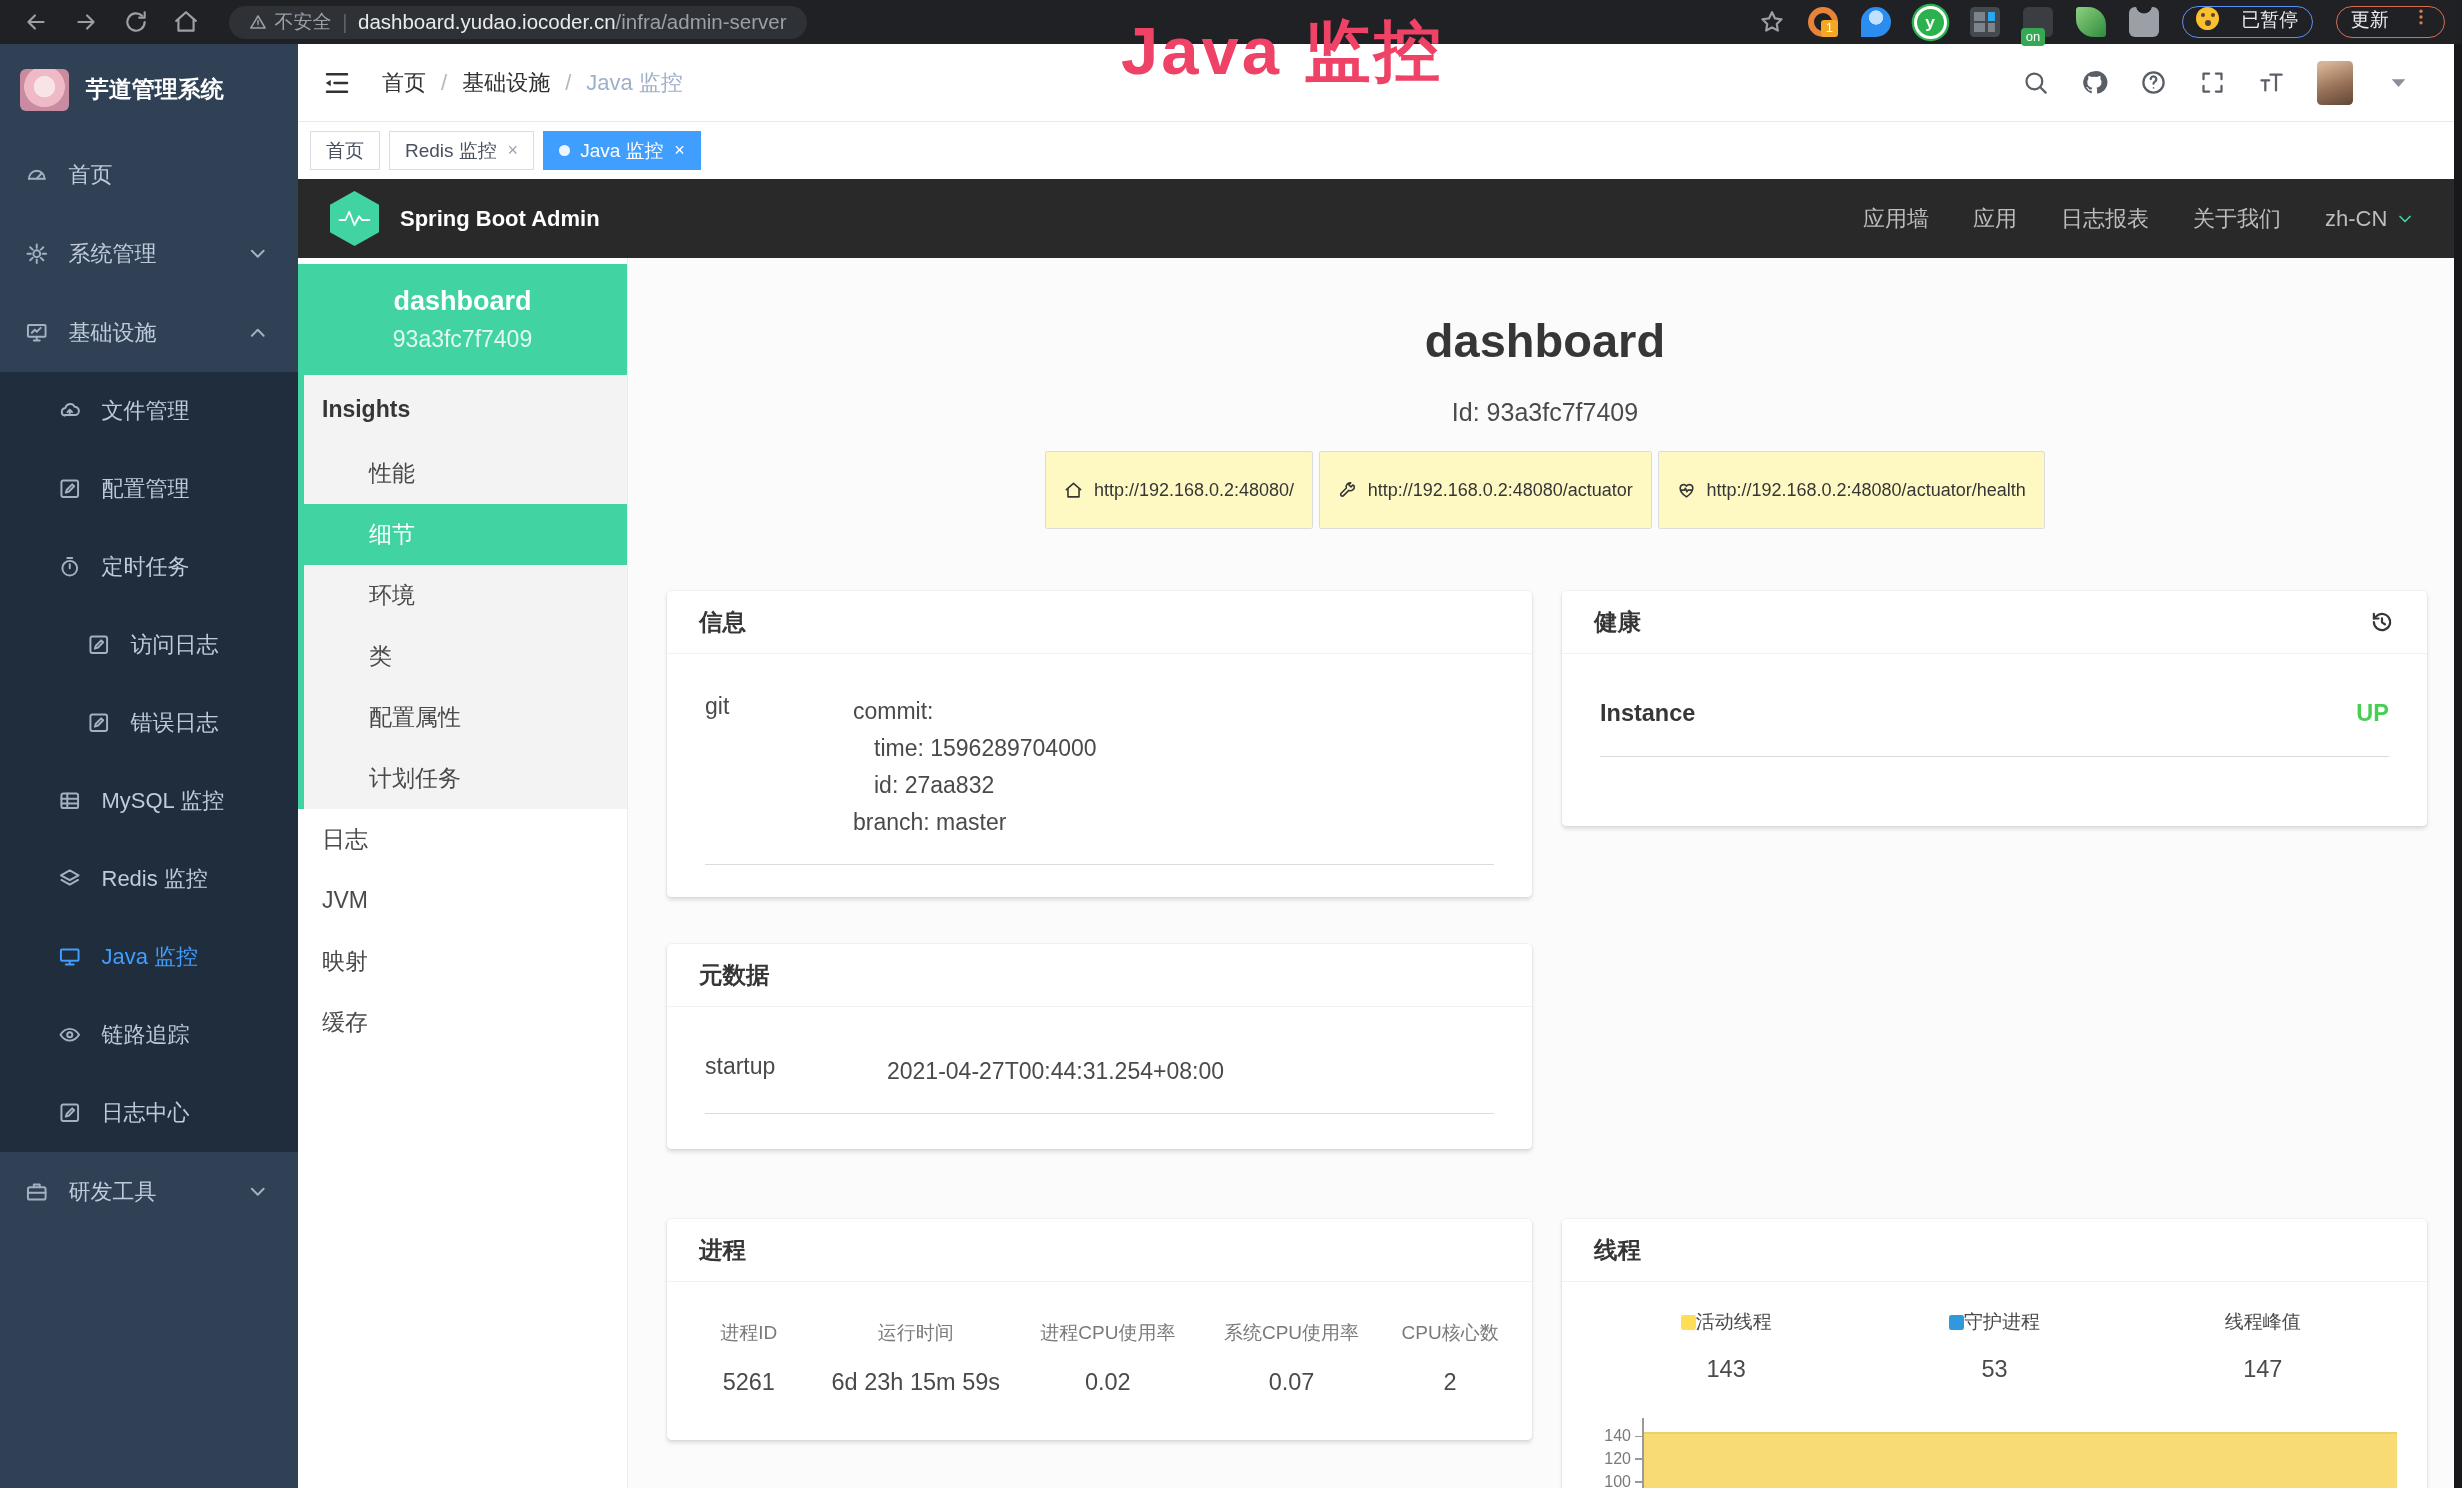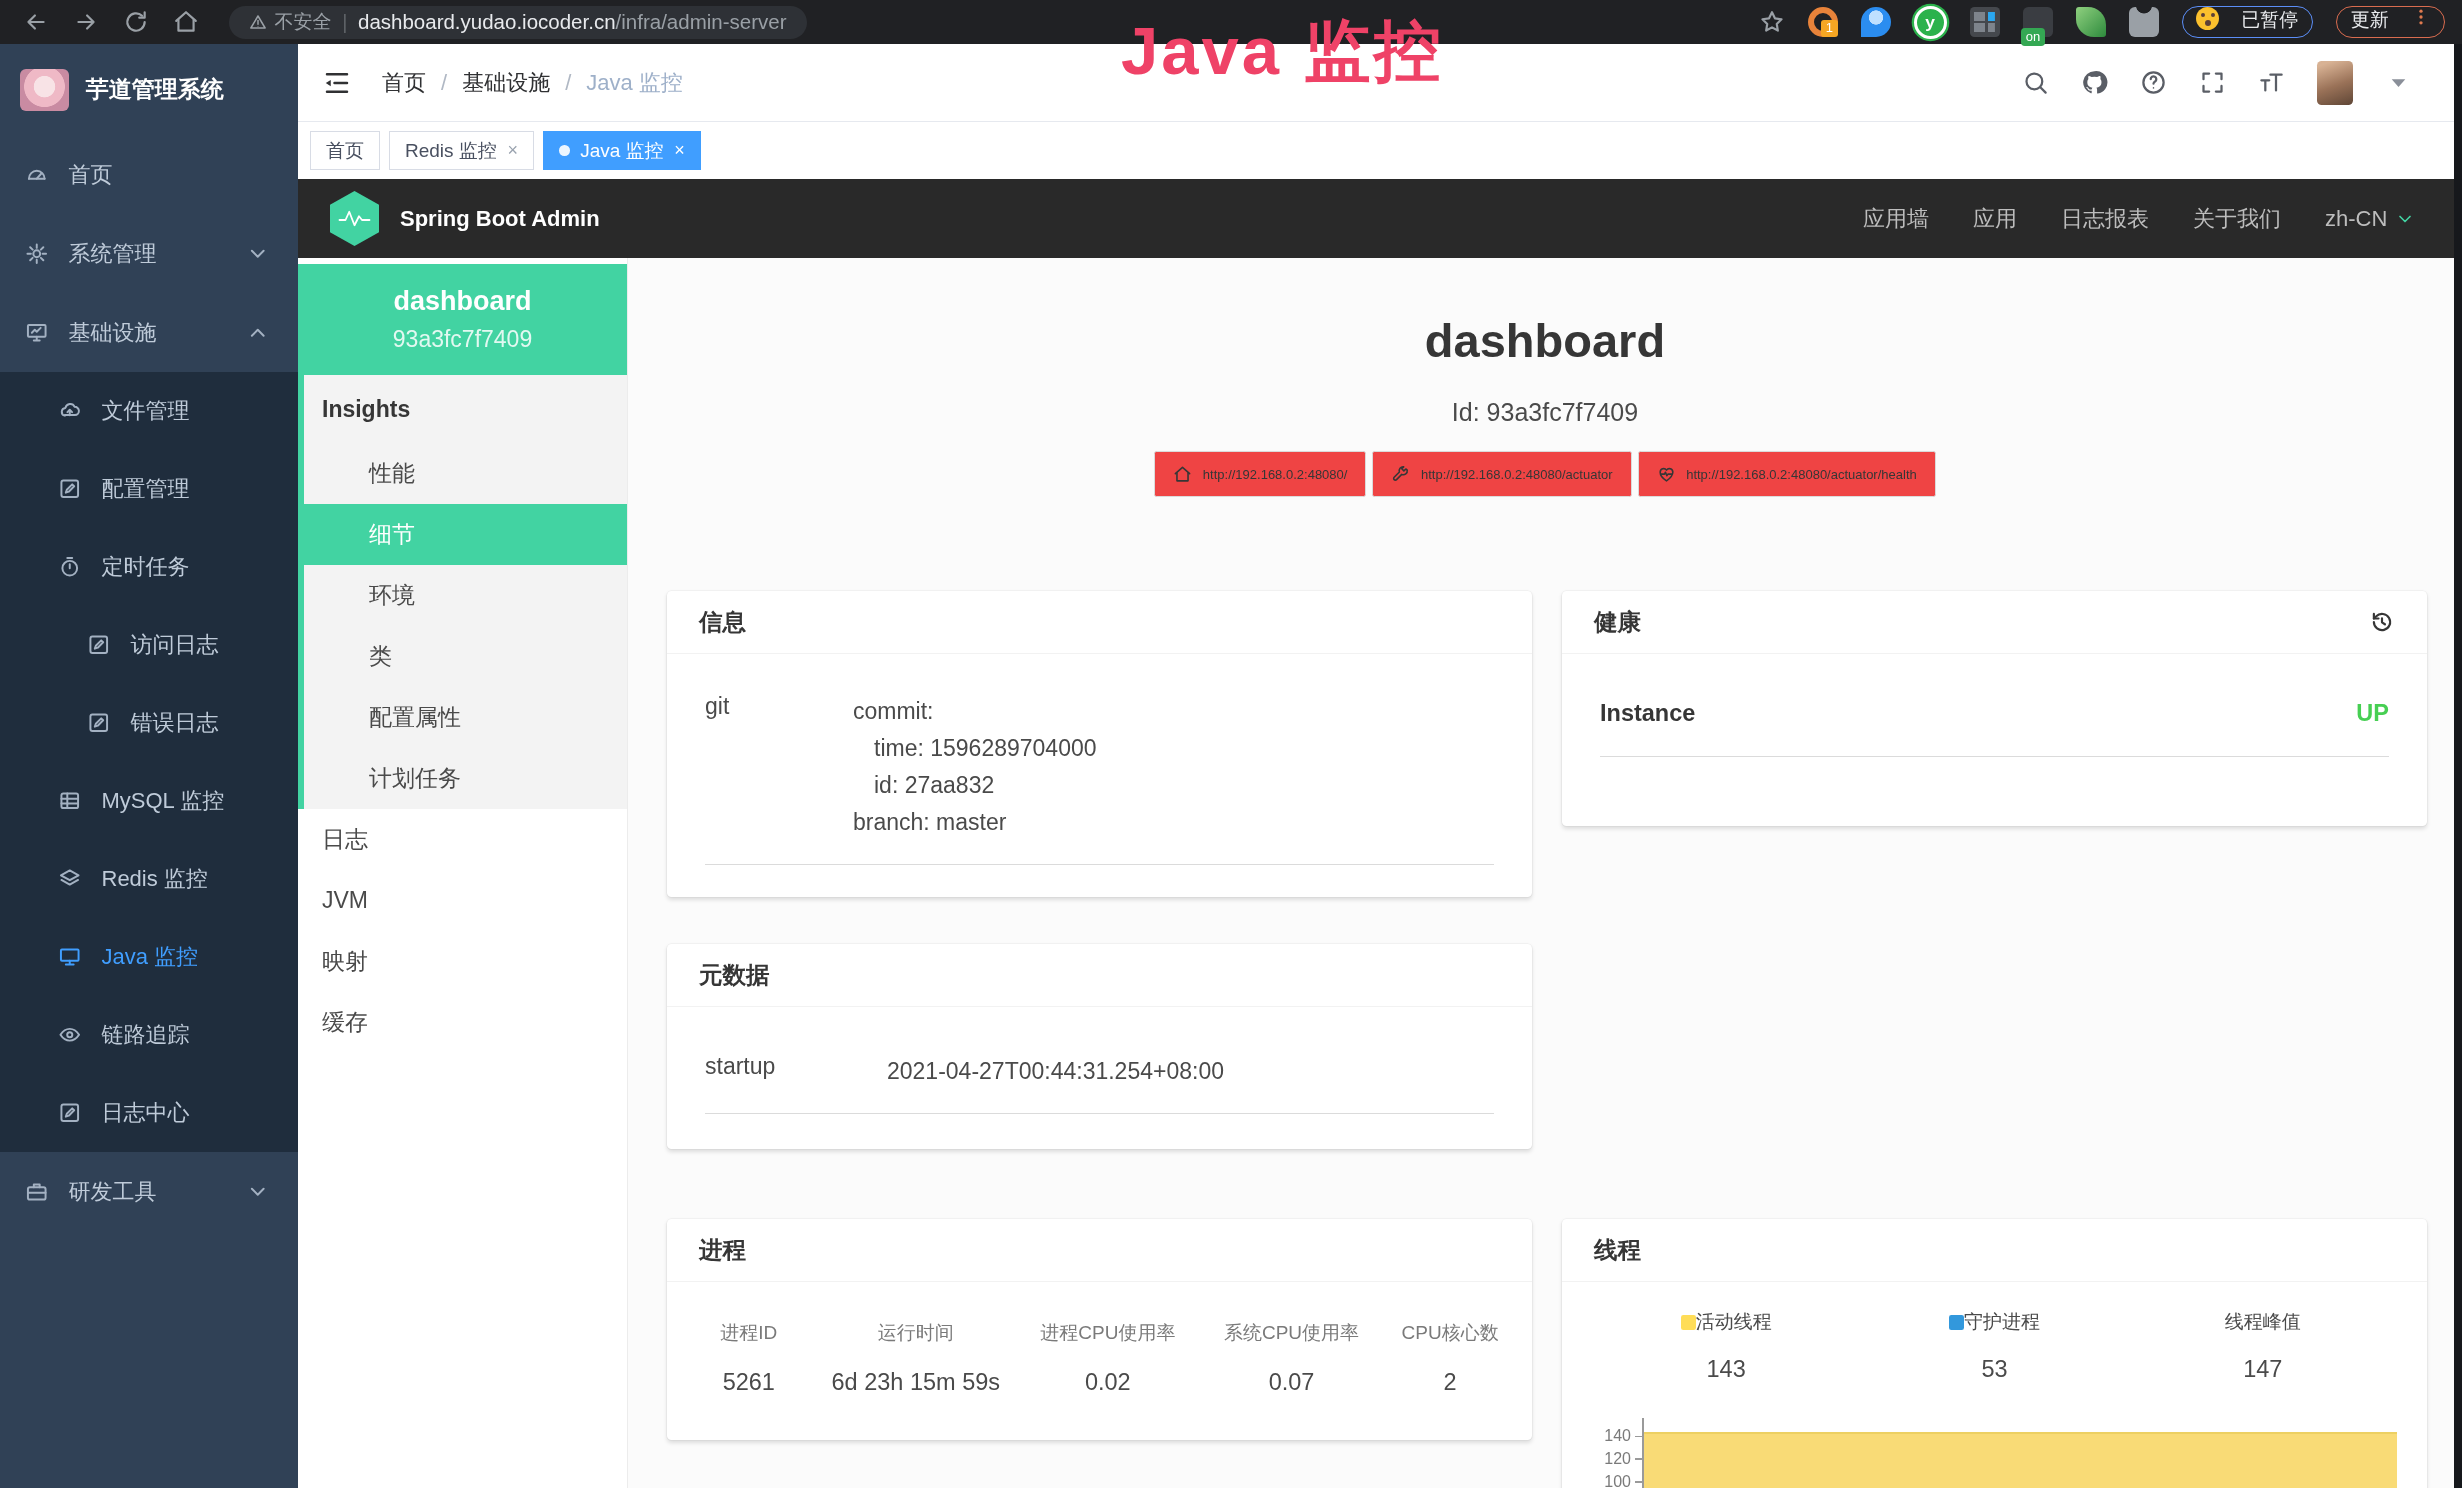--- a/index.html
+++ b/index.html
@@ -94,21 +94,21 @@
   .insights{background:#f3f3f3;border-left:6px solid var(--teal)}
   .insights-h{height:68px;display:flex;align-items:center;padding-left:18px;font-weight:bold;font-size:23px;color:#363636}
   .ins-item{height:61px;display:flex;align-items:center;padding-left:65px;font-size:23px;color:#4a4a4a;cursor:pointer}
   .ins-item.active{background:var(--teal);color:#fff;margin-left:-6px;padding-left:71px}
   .side-item{height:61px;display:flex;align-items:center;padding-left:24px;font-size:23px;color:#4a4a4a;cursor:pointer}
 
   .sba-content{flex:1;position:relative}
   .main-title{position:absolute;top:55px;left:0;right:0;text-align:center;font-size:47px;font-weight:bold;color:#363636}
   .main-sub{position:absolute;top:140px;left:0;right:0;text-align:center;font-size:25px;color:#4a4a4a}
   .links{position:absolute;top:193px;left:0;right:0;display:flex;justify-content:center;gap:6px}
-  .link-btn{height:44px;display:inline-flex;align-items:center;gap:10.6px;border:0.8px solid #dbdbdb;background:#ef4444;padding:0 18px;font-size:13px;color:#363636;border-radius:2.3px;cursor:pointer}
+  .link-btn{height:44px;display:inline-flex;align-items:center;gap:10.6px;border:0.8px solid #dbdbdb;background:#fef9c3;padding:16px 18px;font-size:18px;color:#363636;border-radius:2.3px;cursor:pointer}
   .link-btn .mi{font-size:19px}
 
   .card{position:absolute;background:#fff;border-radius:4.6px;box-shadow:0 2.3px 4.6px rgba(10,10,10,.12),0 0 0 0.8px rgba(10,10,10,.04)}
   .card-h{height:62px;display:flex;align-items:center;padding:0 32px;border-bottom:1.5px solid #f2f2f2;font-size:23.5px;font-weight:bold;color:#363636}
   .card-h .mi{margin-left:auto;font-size:26px;color:#363636;font-weight:normal;cursor:pointer}
   #card-info{left:39px;top:333px;width:865px;height:306px}
   #card-health{left:934px;top:333px;width:865px;height:235px}
   #card-meta{left:39px;top:686px;width:865px;height:205px}
   #card-process{left:39px;top:961px;width:865px;height:221px}
   #card-threads{left:934px;top:961px;width:865px;height:425px}

